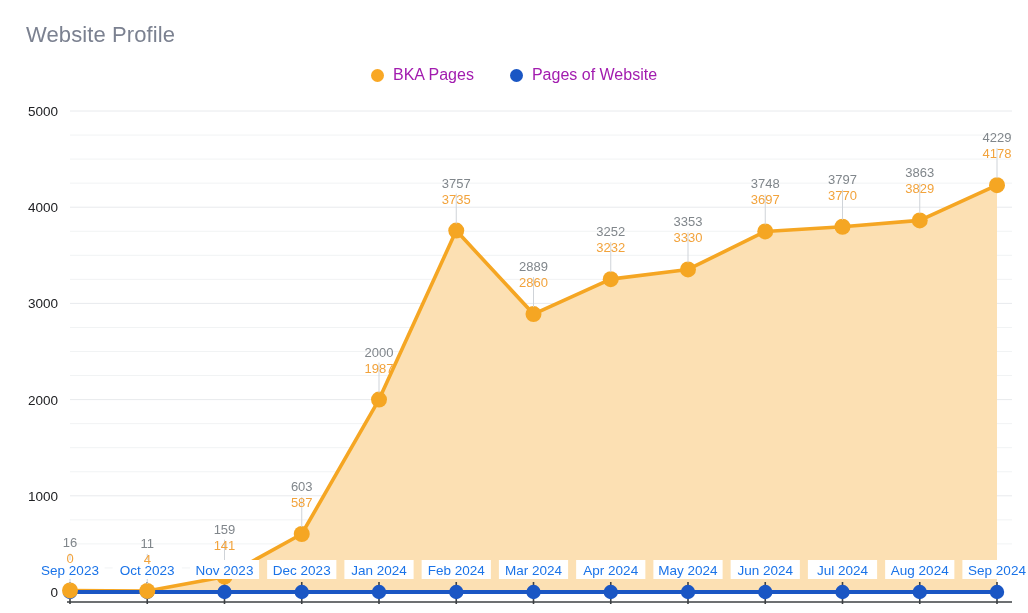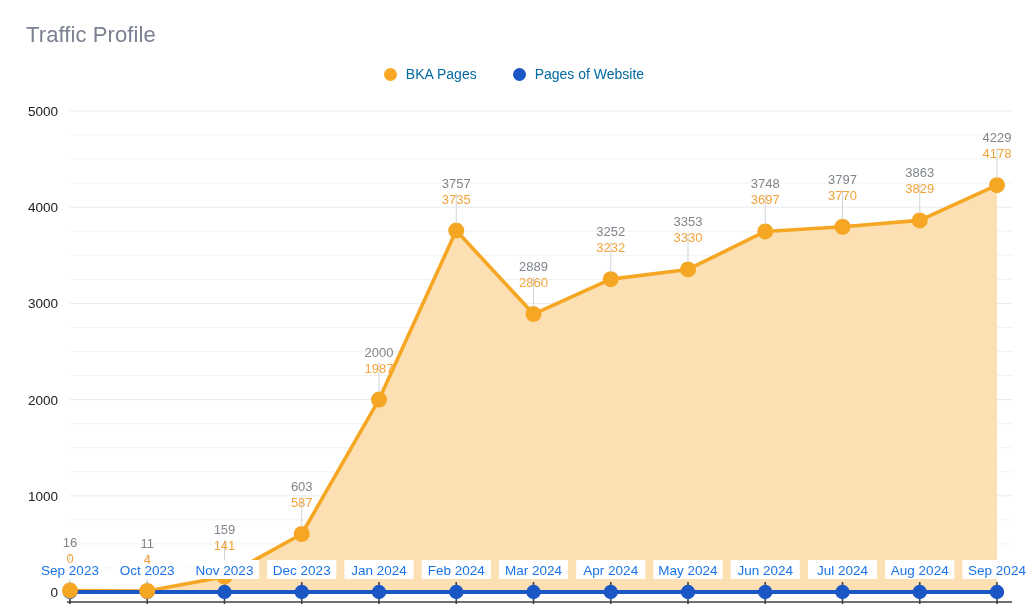--- a/index.html
+++ b/index.html
@@ -44,22 +44,22 @@
     align-items: center;
     gap: 9px;
   }
   .legend-swatch {
     width: 13px;
     height: 13px;
     border-radius: 50%;
     display: block;
   }
   .legend-text {
-    font-size: 14px;
-    color: #0369a1;
+    font-size: 16px;
+    color: #a21caf;
     white-space: nowrap;
   }
   #plot-svg {
     position: absolute;
     left: 0;
     top: 0;
   }
   .axis-y-label {
     font-size: 13.5px;
     fill: #202124;
@@ -83,21 +83,21 @@
     fill: #f2a33c;
     text-anchor: middle;
     font-family: "Liberation Sans", sans-serif;
   }
 </style>
 </head>
 <body>
 
 <div id="chart-card">
 
-  <div id="chart-title">Traffic Profile</div>
+  <div id="chart-title">Website Profile</div>
 
   <div id="chart-legend">
     <div class="legend-entry">
       <span class="legend-swatch" id="sw0" style="background: rgb(249, 168, 37);"></span>
       <span class="legend-text">BKA Pages</span>
     </div>
     <div class="legend-entry">
       <span class="legend-swatch" id="sw1" style="background: rgb(26, 86, 196);"></span>
       <span class="legend-text">Pages of Website</span>
     </div>

